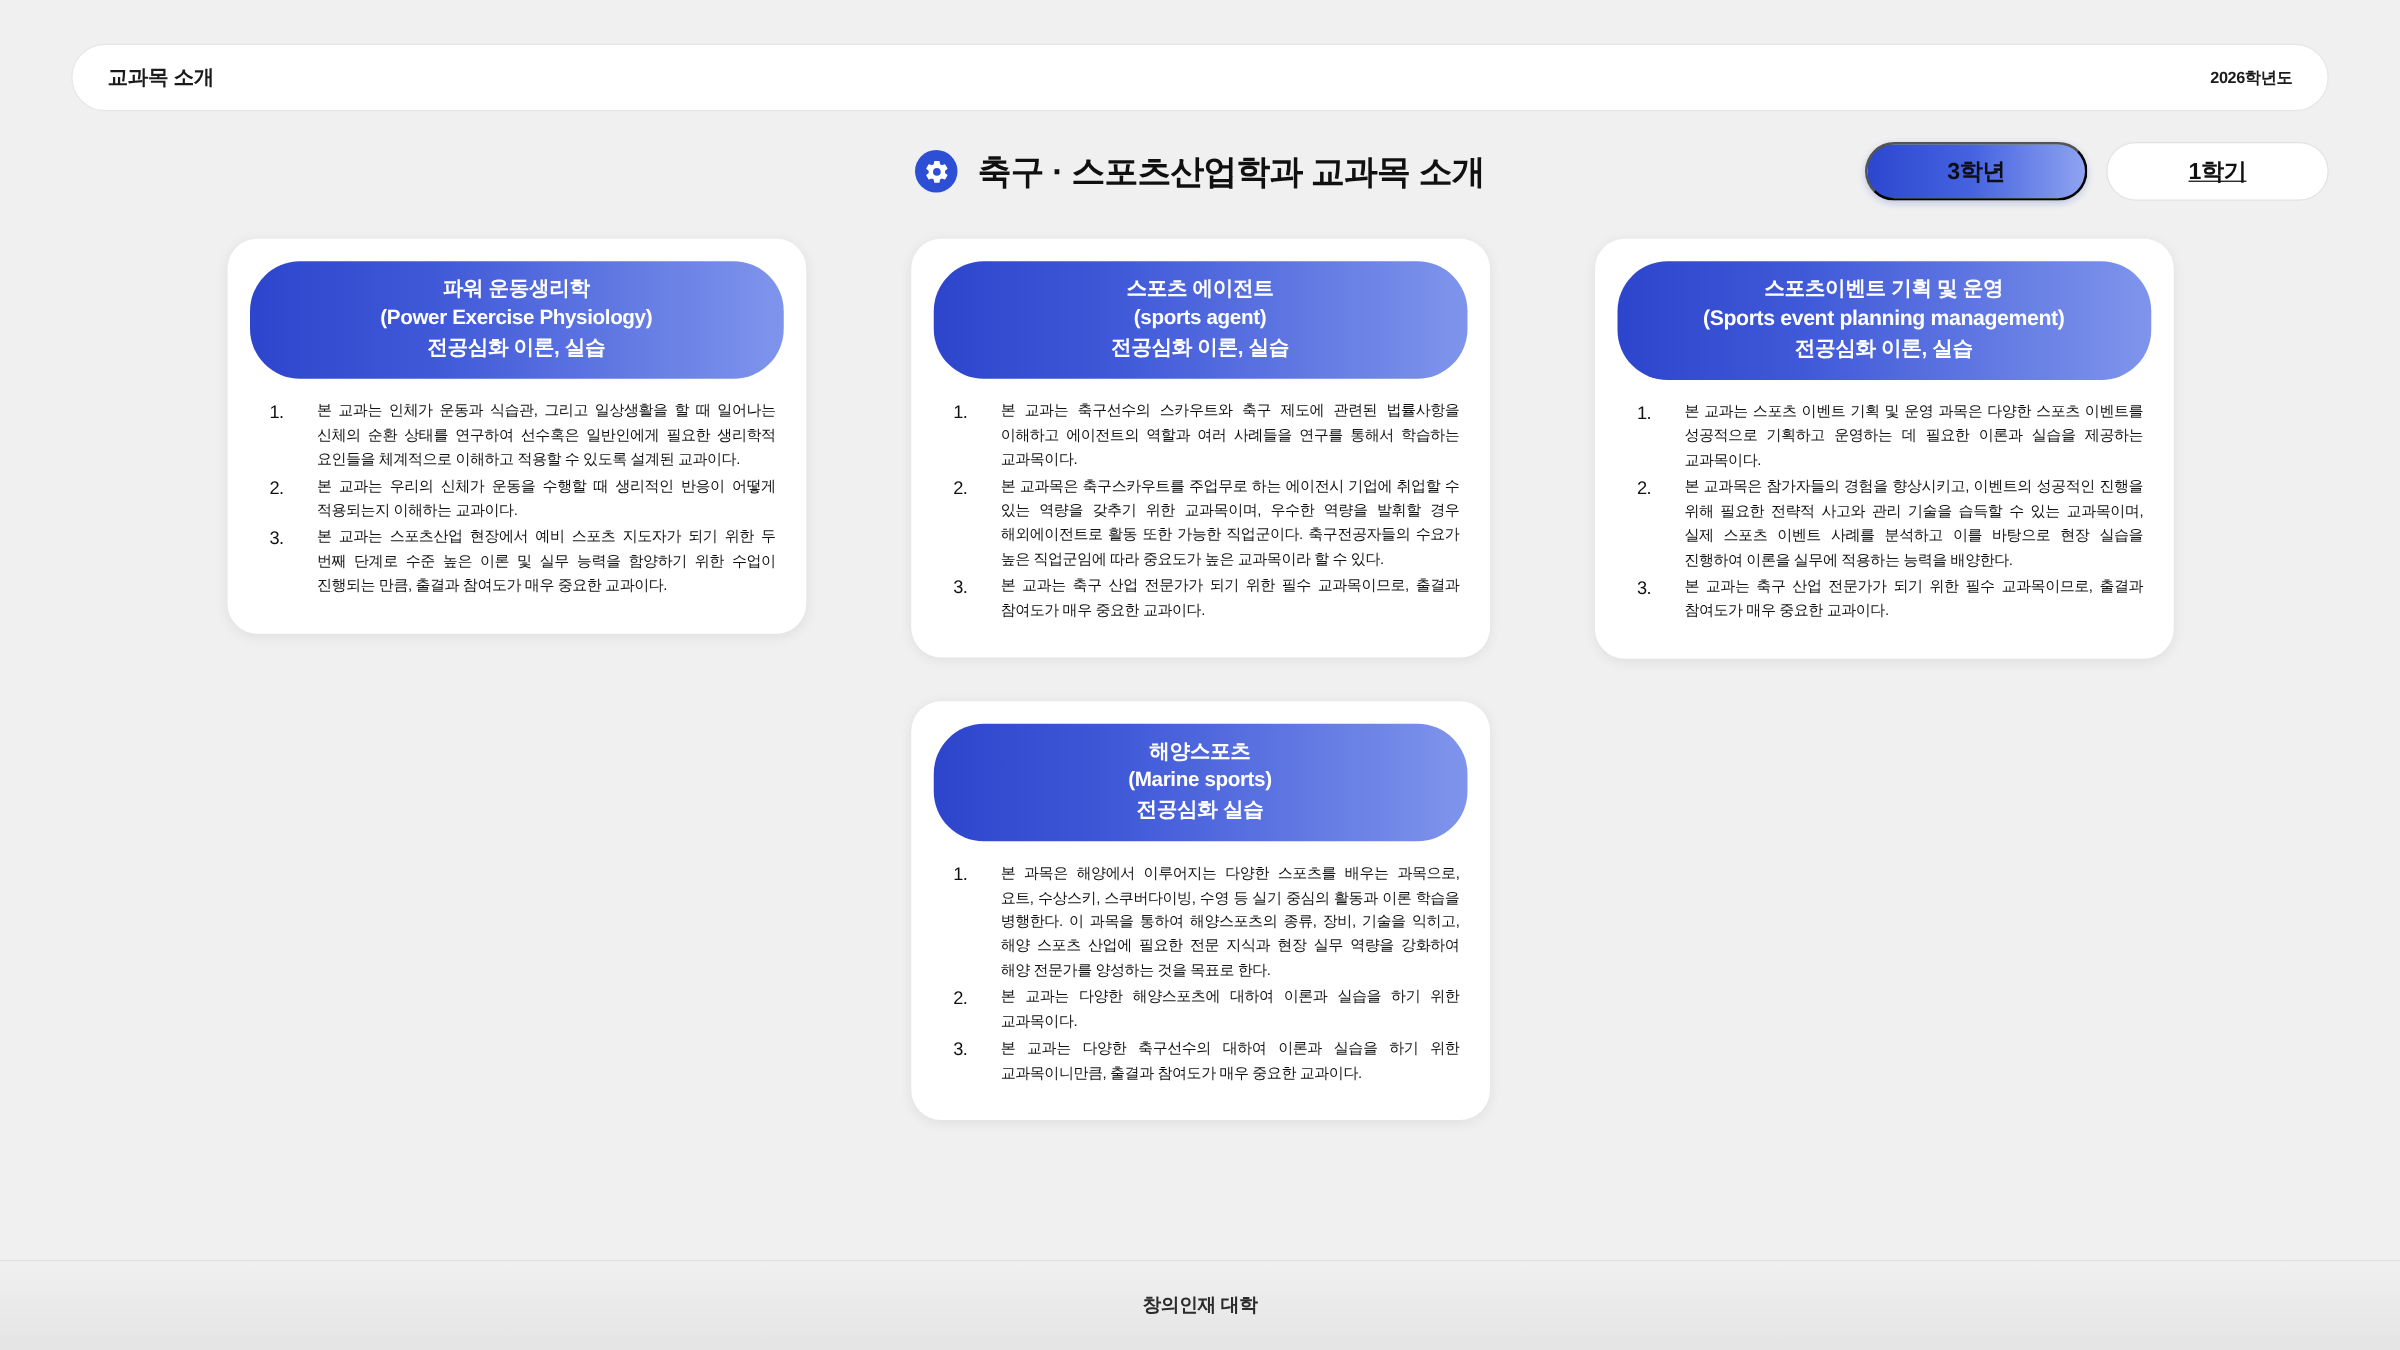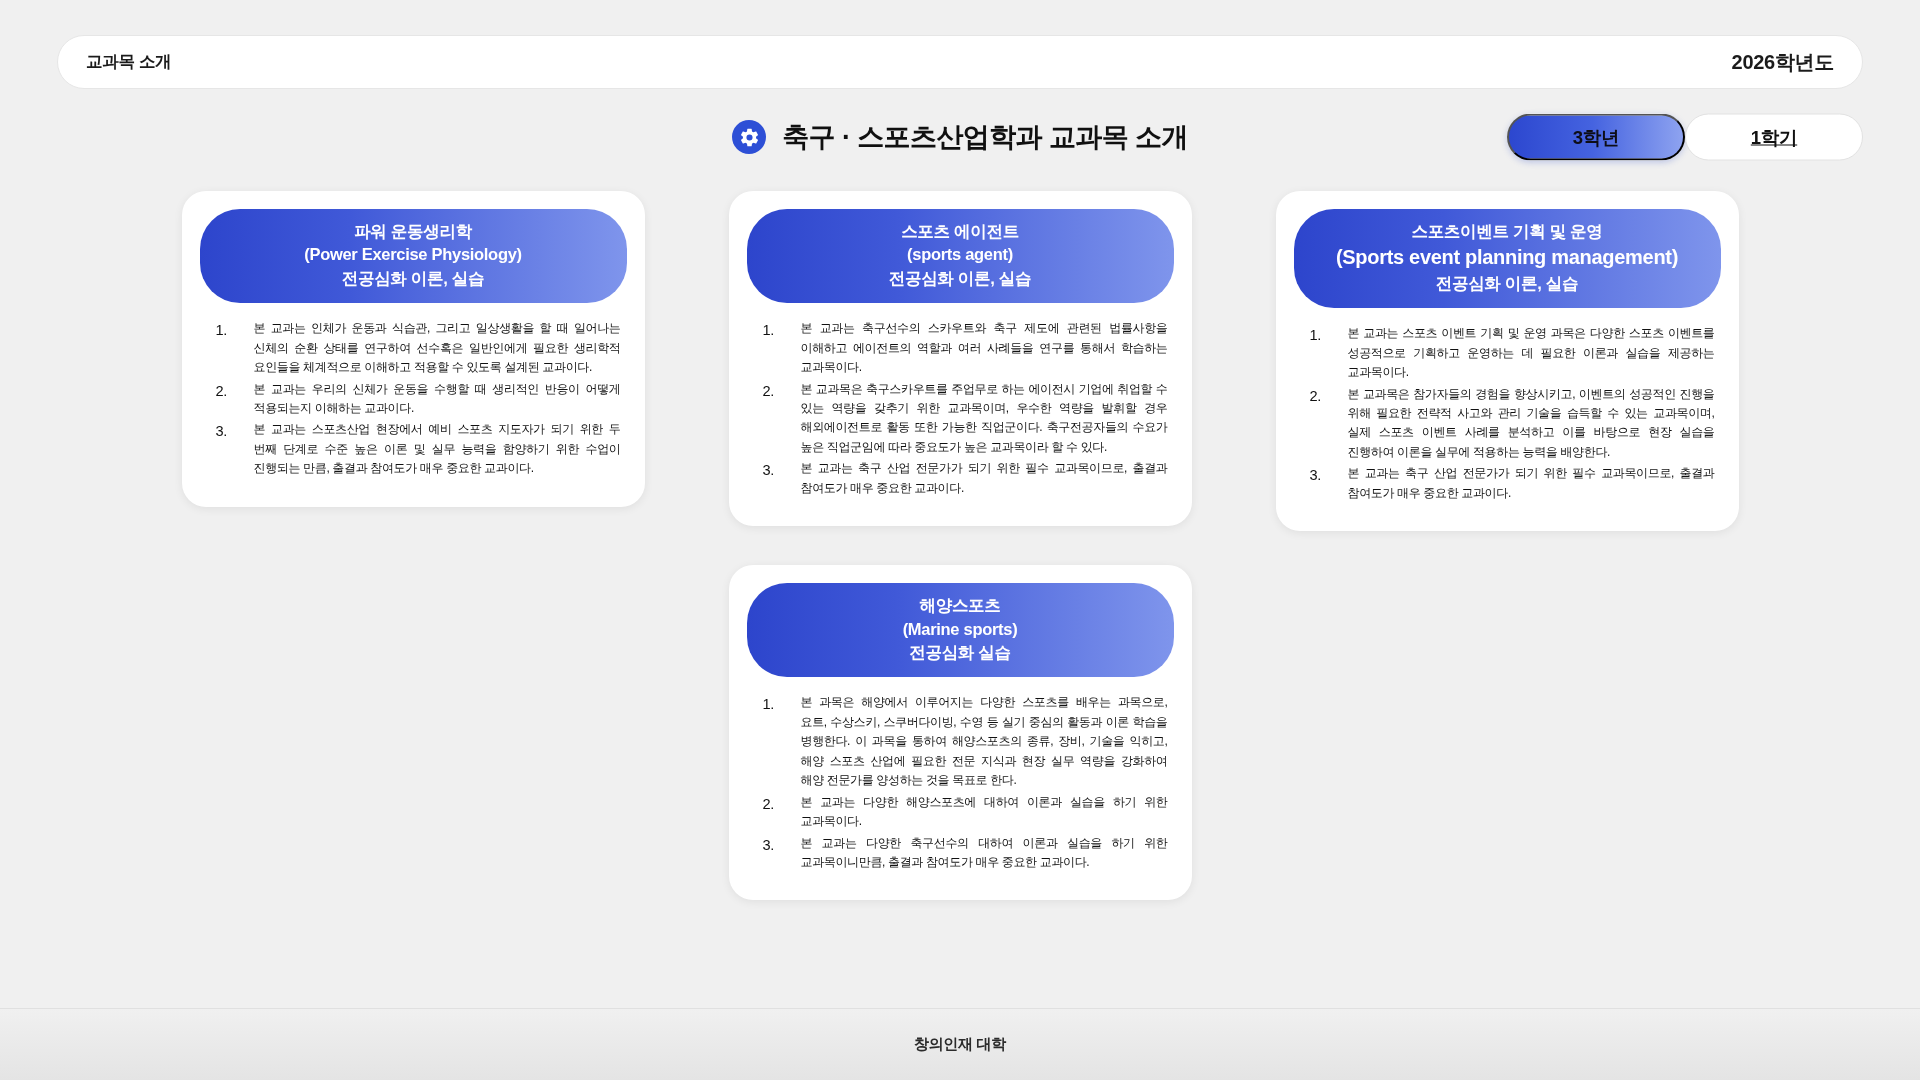--- a/index.html
+++ b/index.html
@@ -41,21 +41,21 @@
     padding: 0 28px;
     flex: none;
   }
   .topbar-left {
     font-size: 16.5px;
     font-weight: 700;
     color: #1b1b1b;
     letter-spacing: -0.3px;
   }
   .topbar-right {
-    font-size: 20px;
+    font-size: 13px;
     font-weight: 700;
     color: #1b1b1b;
     letter-spacing: -0.3px;
   }
 
   
   .headerrow {
     position: relative;
     height: 96px;
     flex: none;
@@ -89,21 +89,21 @@
     letter-spacing: -0.6px;
     white-space: nowrap;
   }
 
   .chips {
     position: absolute;
     right: 57px;
     top: 50%;
     transform: translateY(-50%);
     display: flex;
-    gap: 0;
+    gap: 15px;
   }
   .chip {
     min-width: 178px;
     height: 47px;
     border-radius: 24px;
     display: flex;
     align-items: center;
     justify-content: center;
     font-size: 18.5px;
     font-weight: 700;
@@ -154,21 +154,21 @@
     font-size: 16.5px;
     font-weight: 700;
     line-height: 1.42;
     letter-spacing: -0.3px;
     min-height: 86px;
     display: flex;
     flex-direction: column;
     justify-content: center;
   }
   .card-head .ln { display: block; white-space: nowrap; }
-  .card-head .ln.sm { font-size: 20px; text-align: center; }
+  .card-head .ln.sm { font-size: 17px; text-align: center; }
 
   .card-body {
     margin-top: 16px;
     padding: 0 6px 0 8px;
   }
 
   ol.items {
     list-style: none;
     counter-reset: itm;
   }

